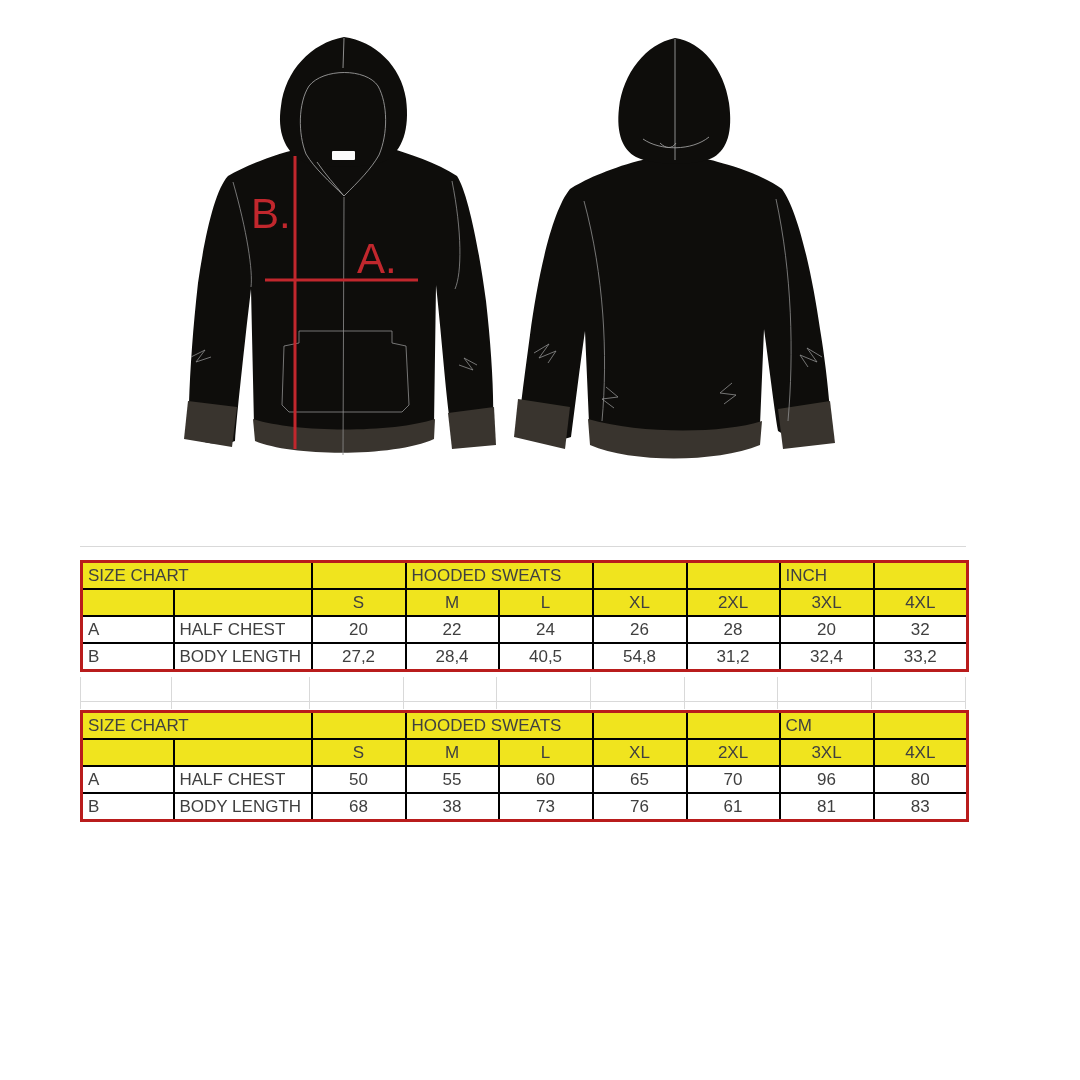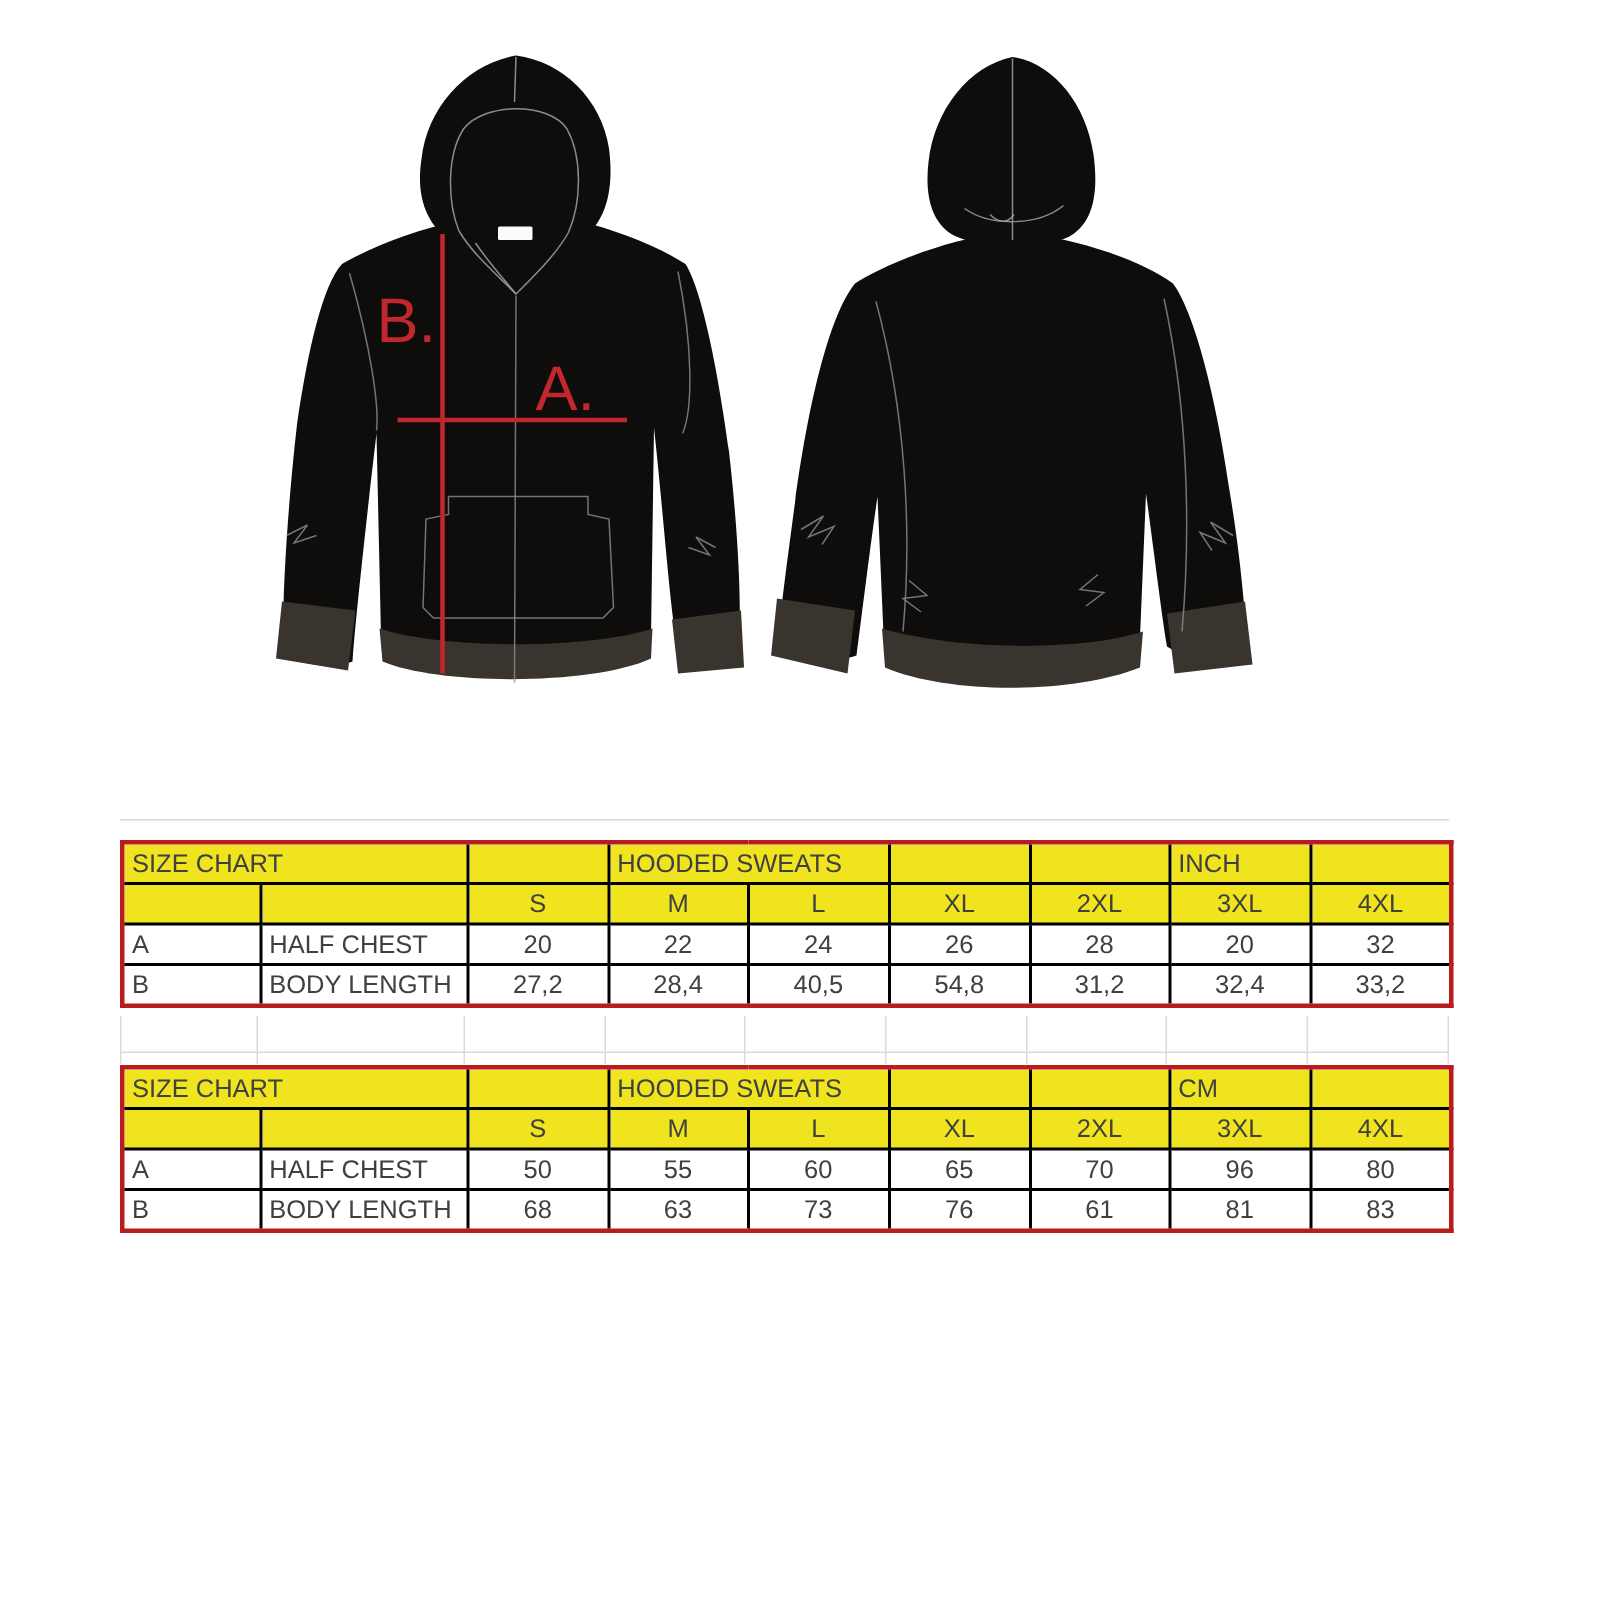--- a/index.html
+++ b/index.html
@@ -220,21 +220,21 @@
       <td class="c">60</td>
       <td class="c">65</td>
       <td class="c">70</td>
       <td class="c">96</td>
       <td class="c">80</td>
     </tr>
     <tr>
       <td>B</td>
       <td>BODY LENGTH</td>
       <td class="c">68</td>
-      <td class="c">63</td>
+      <td class="c">38</td>
       <td class="c">73</td>
       <td class="c">76</td>
       <td class="c">61</td>
       <td class="c">81</td>
       <td class="c">83</td>
     </tr>
   </tbody>
     </table>
 
 </div>

